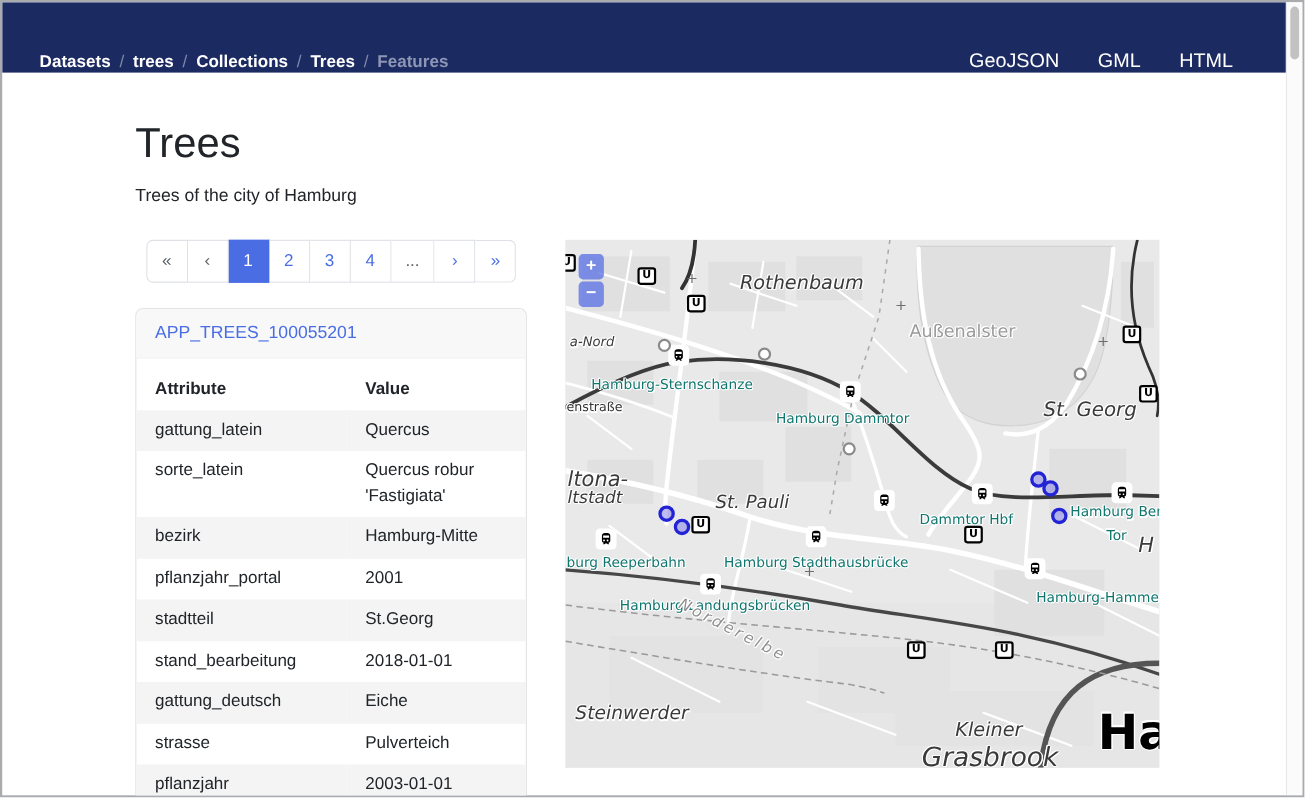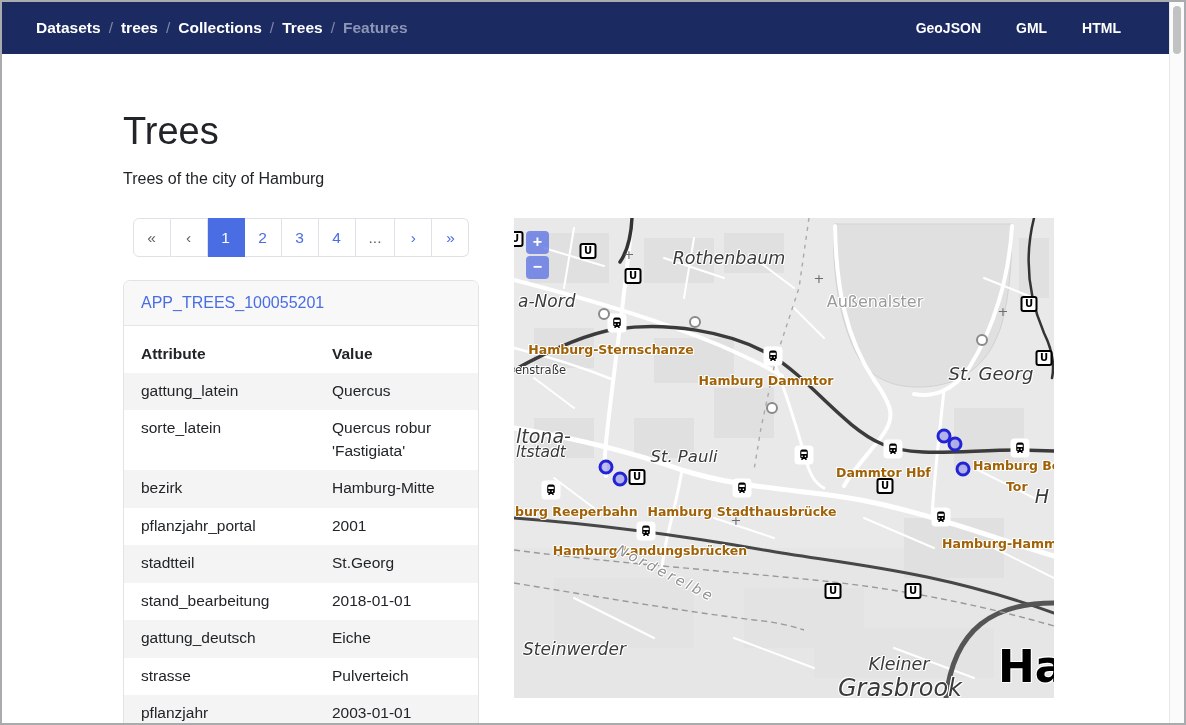--- a/index.html
+++ b/index.html
@@ -1,26 +1,26 @@
 <!DOCTYPE html>
 <html><head>
 <meta charset="utf-8">
 <style>
   html,body{margin:0;padding:0;overflow:hidden;background:#fff;}
   body{font-family:"Liberation Sans",sans-serif;color:#212529;}
   .frame{position:relative;width:1186px;height:725px;box-sizing:border-box;border:2px solid #a9abae;background:#fff;overflow:hidden;}
 
   
-  .navbar{position:absolute;left:0;top:0;width:1167px;height:52px;background:#1c2a62;display:flex;align-items:center;padding:0 0 0 34px;box-sizing:border-box;}
+  .navbar{position:absolute;left:0;top:0;width:1167px;height:64px;background:#1c2a62;display:flex;align-items:flex-end;padding:0 0 0 34px;box-sizing:border-box;}
   .crumbs{display:flex;align-items:center;font-size:15.5px;font-weight:600;}
   .crumb{color:#fff;text-decoration:none;cursor:pointer;}
   .crumb.cur{color:#8d96b5;cursor:default;}
   .sep{color:#7e88a8;font-weight:400;margin:0 8px;}
   .formats{margin-left:auto;display:flex;gap:35px;margin-right:48px;}
-  .fmt{color:#fff;text-decoration:none;font-size:14px;font-weight:700;cursor:pointer;}
+  .fmt{color:#fff;text-decoration:none;font-size:18px;font-weight:400;cursor:pointer;}
 
   
   .scrollbar{position:absolute;top:0;right:0;width:15px;height:100%;background:#fbfbfb;border-left:1px solid #e8e8e8;box-sizing:border-box;}
   .scroll-thumb{position:absolute;top:4px;left:3px;width:8px;height:48px;background:#c2c2c2;border-radius:5px;}
 
   
   .content{position:absolute;left:0;top:52px;width:1167px;}
   .inner{padding:55px 0 0 121px;}
   h1.page-title{margin:0;font-size:38px;font-weight:500;line-height:1.2;color:#212529;}
   .subtitle{margin-top:15px;font-size:16px;color:#212529;}
@@ -45,21 +45,21 @@
   .attr-table th{font-weight:700;text-align:left;padding:10px 16px 10px 17px;}
   .attr-table th:first-child{width:158px;}
   .attr-table td{padding:7px 16px 8px 17px;vertical-align:top;line-height:1.45;}
   tr.striped{background:#f4f4f4;}
 
   
   .map{position:relative;width:540px;height:480px;margin-left:35px;background:#e9e9e9;overflow:hidden;flex-shrink:0;}
   .map svg.base{position:absolute;left:0;top:0;}
   .mlbl{position:absolute;white-space:nowrap;font-family:"DejaVu Sans",sans-serif;color:#222;
         text-shadow:1px 0 0 #fff,-1px 0 0 #fff,0 1px 0 #fff,0 -1px 0 #fff,1px 1px 0 #fff,-1px -1px 0 #fff;}
-  .mlbl.station{font-size:12.5px;font-weight:700;color:#a16207;}
+  .mlbl.station{font-size:12.5px;font-weight:400;color:#0f766e;}
   .mlbl.district{font-style:italic;color:#3a3a3a;font-size:16px;}
   .mlbl.area{color:#9a9a9a;font-size:16px;}
   .mlbl.water{color:#8f8f8f;font-style:italic;font-size:14px;letter-spacing:3px;}
   .mlbl.street{font-size:11.5px;color:#333;}
   .mlbl.city{font-size:44px;font-weight:700;color:#000;font-family:"DejaVu Sans",sans-serif;}
   .poi{position:absolute;color:#6d6d6d;font-size:13px;transform:translate(-50%,-50%);font-family:"DejaVu Sans",sans-serif;}
   .circ{position:absolute;width:8px;height:8px;border:2px solid #8a8a8a;border-radius:50%;background:#fff;transform:translate(-50%,-50%);}
   .sticon{position:absolute;width:19px;height:19px;background:#fff;border-radius:4px;display:flex;align-items:center;justify-content:center;transform:translate(-50%,-50%);}
   .uicon{position:absolute;width:13px;height:12px;background:#fff;border:2.5px solid #000;border-radius:3px;color:#000;font-weight:700;font-size:10px;line-height:12px;text-align:center;transform:translate(-50%,-50%);font-family:"DejaVu Sans",sans-serif;}
   .marker{position:absolute;width:9px;height:9px;border-radius:50%;transform:translate(-50%,-50%);border:3px solid #2323d6;background:rgba(110,110,230,.45);cursor:pointer;}
@@ -239,21 +239,21 @@
               <path stroke-dasharray="4 5" stroke="#aaaaaa" d="M295,0 L285,70 L262,140 L247,210 L240,252"></path>
             </g>
           </svg>
 
           <div class="zoomctl">
             <button class="zbtn" style="background: rgba(94, 115, 228, 0.78);">+</button>
             <button class="zbtn" style="background: rgba(94, 115, 228, 0.78);">−</button>
           </div>
         <div class="mlbl district" style="left: 215px; top: 40px; font-size: 17.5px; transform: translate(-50%, -50%);">Rothenbaum</div>
             <div class="mlbl area" style="left: 361px; top: 83px; transform: translate(-50%, -50%);">Außenalster</div>
-            <div class="mlbl district" style="left: 4px; top: 83px; font-size: 17px; transform: translateY(-50%);">a-Nord</div>
+            <div class="mlbl district" style="left: 4px; top: 93px; font-size: 12px; transform: translateY(-50%);">a-Nord</div>
             <div class="mlbl station" style="left: 97px; top: 131px; transform: translate(-50%, -50%);">Hamburg-Sternschanze</div>
             <div class="mlbl station" style="left: 252px; top: 162px; transform: translate(-50%, -50%);">Hamburg Dammtor</div>
             <div class="mlbl street" style="left: 1px; top: 152px; transform: translateY(-50%);">enstraße</div>
             <div class="mlbl district" style="left: 477px; top: 155px; font-size: 18px; transform: translate(-50%, -50%);">St. Georg</div>
             <div class="mlbl district" style="left: 2px; top: 218px; font-size: 19px; transform: translateY(-50%);">ltona-</div>
             <div class="mlbl district" style="left: 2px; top: 234px; font-size: 15.5px; transform: translateY(-50%);">ltstadt</div>
             <div class="mlbl district" style="left: 170px; top: 238px; font-size: 16.5px; transform: translate(-50%, -50%);">St. Pauli</div>
             <div class="mlbl station" style="left: 322px; top: 254px; transform: translateY(-50%);">Dammtor Hbf</div>
             <div class="mlbl station" style="left: 459px; top: 247px; transform: translateY(-50%);">Hamburg Berlin</div>
             <div class="mlbl station" style="left: 492px; top: 268px; transform: translateY(-50%);">Tor</div>

